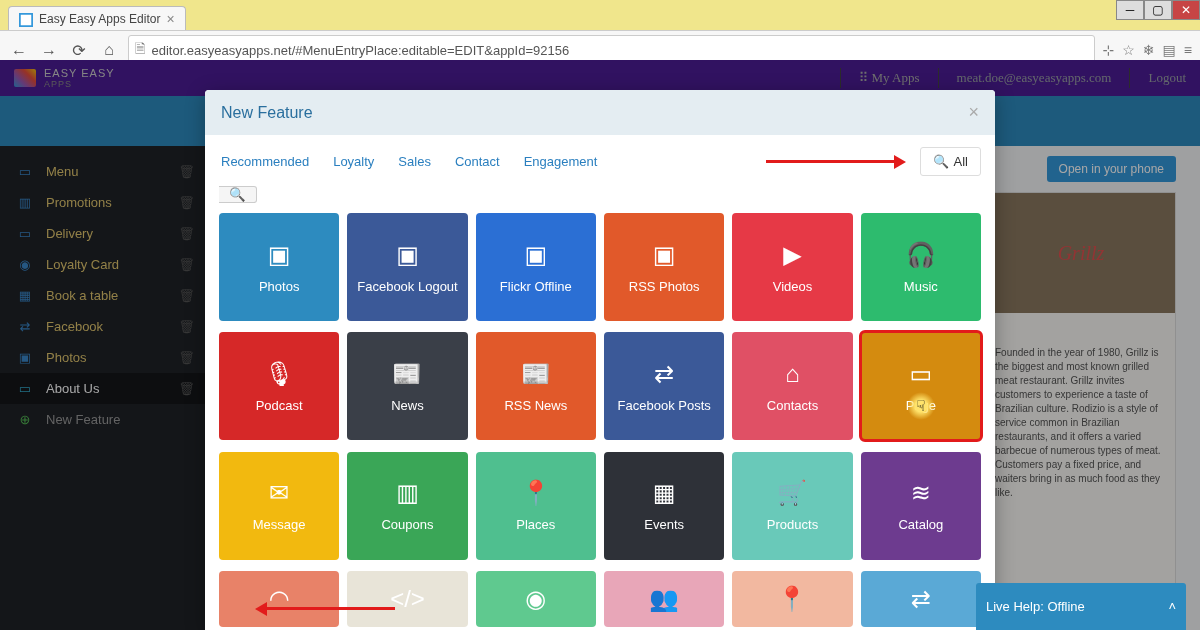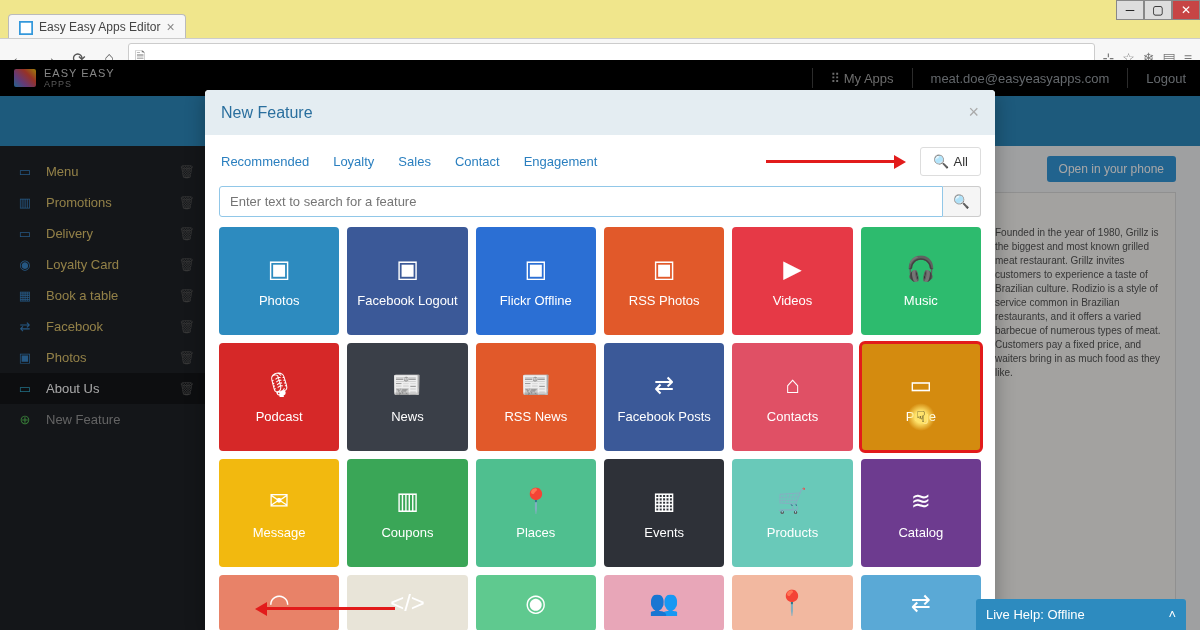--- a/index.html
+++ b/index.html
@@ -3,37 +3,37 @@
 <meta charset="utf-8">
 <style>
 * { margin: 0; padding: 0; box-sizing: border-box; }
 body { font-family: "Segoe UI", Arial, sans-serif; background: #f0e68c; width: 1200px; height: 630px; overflow: hidden; position: relative; }
 
 
 .window-controls { position: absolute; top: 0; right: 0; display: flex; }
 .window-btn { width: 28px; height: 20px; display: flex; align-items: center; justify-content: center; font-size: 12px; border: 1px solid #888; background: #ddd; }
 .window-btn.close { background: #c74444; color: #fff; }
 
-.tab-bar { background: #f0e68c; padding: 6px 8px 0; display: flex; height: 30px; margin-top: 8px; }
+.tab-bar { background: #f0e68c; padding: 6px 8px 0; display: flex; height: 30px; }
 .browser-tab { background: #f7f7f7; border: 1px solid #bbb; border-bottom: none; border-radius: 4px 4px 0 0; padding: 4px 10px; display: flex; align-items: center; gap: 6px; font-size: 12px; color: #444; }
 .tab-favicon { width: 14px; height: 14px; display: inline-flex; }
 .tab-close { color: #888; font-size: 14px; }
 
 .addr-bar { background: #f7f7f7; border-top: 1px solid #ccc; border-bottom: 1px solid #ccc; padding: 4px 8px; display: flex; align-items: center; gap: 8px; }
 .nav-btn { width: 22px; height: 22px; display: flex; align-items: center; justify-content: center; color: #555; font-size: 16px; }
 .url-box { flex: 1; display: flex; align-items: center; border: 1px solid #ccc; border-radius: 3px; padding: 3px 6px; background: #fff; font-size: 13px; color: #555; }
 .url-box .doc-icon { margin-right: 6px; color: #777; }
 .ext-icons { display: flex; gap: 8px; color: #777; font-size: 14px; }
 
 
 .app { position: absolute; top: 60px; left: 0; right: 0; bottom: 0; background: #1a1a1e; overflow: hidden; }
-.app-header { height: 36px; background: #000000; display: flex; align-items: center; justify-content: space-between; padding: 0 14px; color: #9aa0a6; font-size: 13px; }
+.app-header { height: 36px; background: #4c1d95; display: flex; align-items: center; justify-content: space-between; padding: 0 14px; color: #9aa0a6; font-size: 13px; }
 .brand { display: flex; align-items: center; gap: 8px; color: #ccc; font-size: 12px; letter-spacing: 1px; }
 .brand .logo { width: 22px; height: 18px; background: linear-gradient(45deg,#3498db,#9b59b6,#e74c3c,#f1c40f); border-radius: 2px; }
-.app-header .right { display: flex; align-items: center; gap: 18px; }
+.app-header .right { display: flex; align-items: center; gap: 18px; font-family: Liberation Serif, serif; }
 .app-header .right span { cursor: pointer; }
 .app-header .sep { width: 1px; height: 20px; background: #444; }
 
 .blue-bar { height: 50px; background: #2d8bbf; }
 
 .main { display: flex; height: calc(100% - 86px); }
 
 .sidebar { width: 205px; background: #1f2227; padding: 10px 0; }
 .sidebar-item { display: flex; align-items: center; gap: 10px; padding: 8px 14px; color: #e0c56e; font-size: 13px; font-weight: 500; position: relative; }
 .sidebar-item .si-icon { width: 22px; color: #3a86c8; text-align: center; }
@@ -71,21 +71,21 @@
 .tile.short { height: 56px; }
 .tile .ticon { font-size: 24px; }
 .tile.highlight { outline: 3px solid #e21b1b; outline-offset: -1px; }
 .tile .cursor { position: absolute; bottom: 20px; left: 50%; transform: translateX(-50%); width: 28px; height: 28px; border-radius: 50%; background: radial-gradient(circle,#ffe36b 30%, rgba(255,227,107,0) 70%); display:flex;align-items:center;justify-content:center;font-size:14px;color:#000;}
 .tile .cursor::after{content:"☟"; font-size:15px;}
 
 .red-arrow2 { position: absolute; bottom: 20px; left: 60px; width: 130px; height: 3px; background: #e21b1b; }
 .red-arrow2::before { content: ""; position: absolute; left: -10px; top: -5px; border-right: 12px solid #e21b1b; border-top: 7px solid transparent; border-bottom: 7px solid transparent; }
 
 
-.live-help { position: absolute; right: 14px; bottom: 0; width: 210px; background: #2d8bbf; color: #fff; padding: 8px 10px; font-size: 13px; display: flex; justify-content: space-between; align-items: center; border-radius: 3px 3px 0 0;}
+.live-help { position: absolute; right: 14px; bottom: 0; width: 210px; background: #2d8bbf; color: #fff; padding: 16px 10px; font-size: 13px; display: flex; justify-content: space-between; align-items: center; border-radius: 3px 3px 0 0;}
 
 svg{width:22px;height:22px;fill:currentColor}
 .small svg{width:16px;height:16px}
 </style>
 </head>
 <body>
 
 <div class="window-controls">
   <div class="window-btn">─</div>
   <div class="window-btn">▢</div>
@@ -105,20 +105,21 @@
   </div>
 </div>
 
 <div class="addr-bar">
   <div class="nav-btn">←</div>
   <div class="nav-btn">→</div>
   <div class="nav-btn">⟳</div>
   <div class="nav-btn">⌂</div>
   <div class="url-box">
     <span class="doc-icon small">🗎</span>
+    <span>editor.easyeasyapps.net/#MenuEntryPlace:editable=EDIT&amp;appId=92156</span>
   </div>
   <div class="ext-icons">
     <span>⊹</span>
     <span>☆</span>
     <span>❄</span>
     <span>▤</span>
     <span>≡</span>
   </div>
 </div>
 
@@ -184,20 +185,23 @@
           <span class="trash">🗑</span>
         </div>
       <div class="sidebar-item new">
           <span class="si-icon" style="color:#5b5">⊕</span>
           <span>New Feature</span>
         </div>
     </div>
     <div class="content">
       <div class="phone-btn">Open in your phone</div>
       <div class="preview">
+        <div class="hero">
+            <span class="gtitle">Grillz</span>
+          </div>
         <div class="ptext">Founded in the year of 1980, Grillz is the biggest and most known grilled meat restaurant. Grillz invites customers to experience a taste of Brazilian culture. Rodizio is a style of service common in Brazilian restaurants, and it offers a varied barbecue of numerous types of meat. Customers pay a fixed price, and waiters bring in as much food as they like.</div>
       </div>
     </div>
   </div>
 </div>
 
 <div class="backdrop"></div>
 <div class="modal">
   <div class="modal-head">
     <div class="modal-title">New Feature</div>
@@ -211,21 +215,20 @@
     <span class="tab">Engagement</span>
     <div class="red-arrow">
         <div class="line"></div>
       </div>
     <div class="all-tab">
         <span>🔍</span>
         <span>All</span>
       </div>
   </div>
   <div class="search-row">
-    <input class="search-input" placeholder="Enter text to search for a feature" style="">
     <button class="search-btn">🔍</button>
   </div>
   <div class="grid" id="tile-grid">
       <div class="tile" style="background: rgb(45, 139, 191);">
         <div class="ticon">▣</div>
         <div>Photos</div>
       </div>
       <div class="tile" style="background: rgb(59, 89, 152);">
         <div class="ticon">▣</div>
         <div>Facebook Logout</div>

